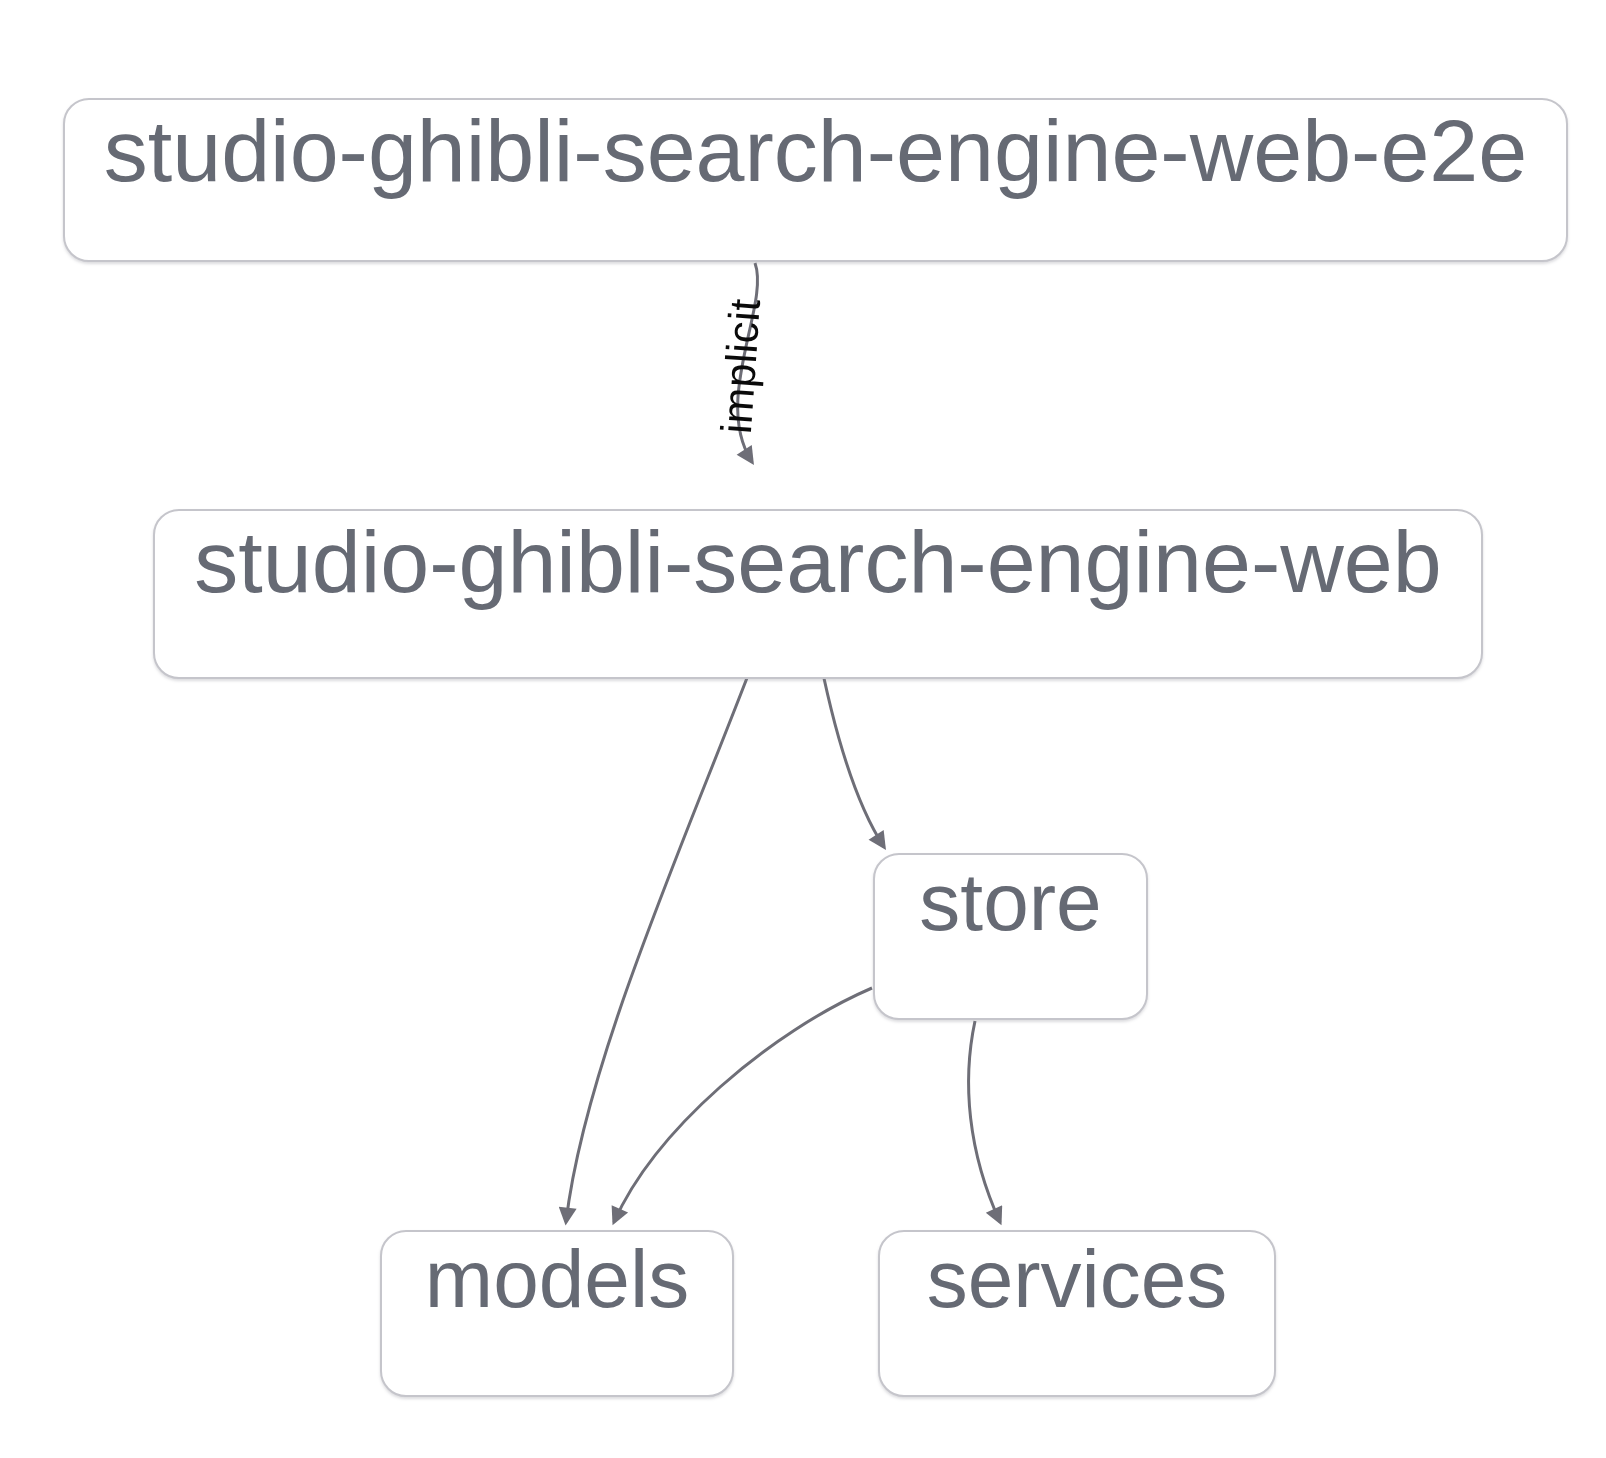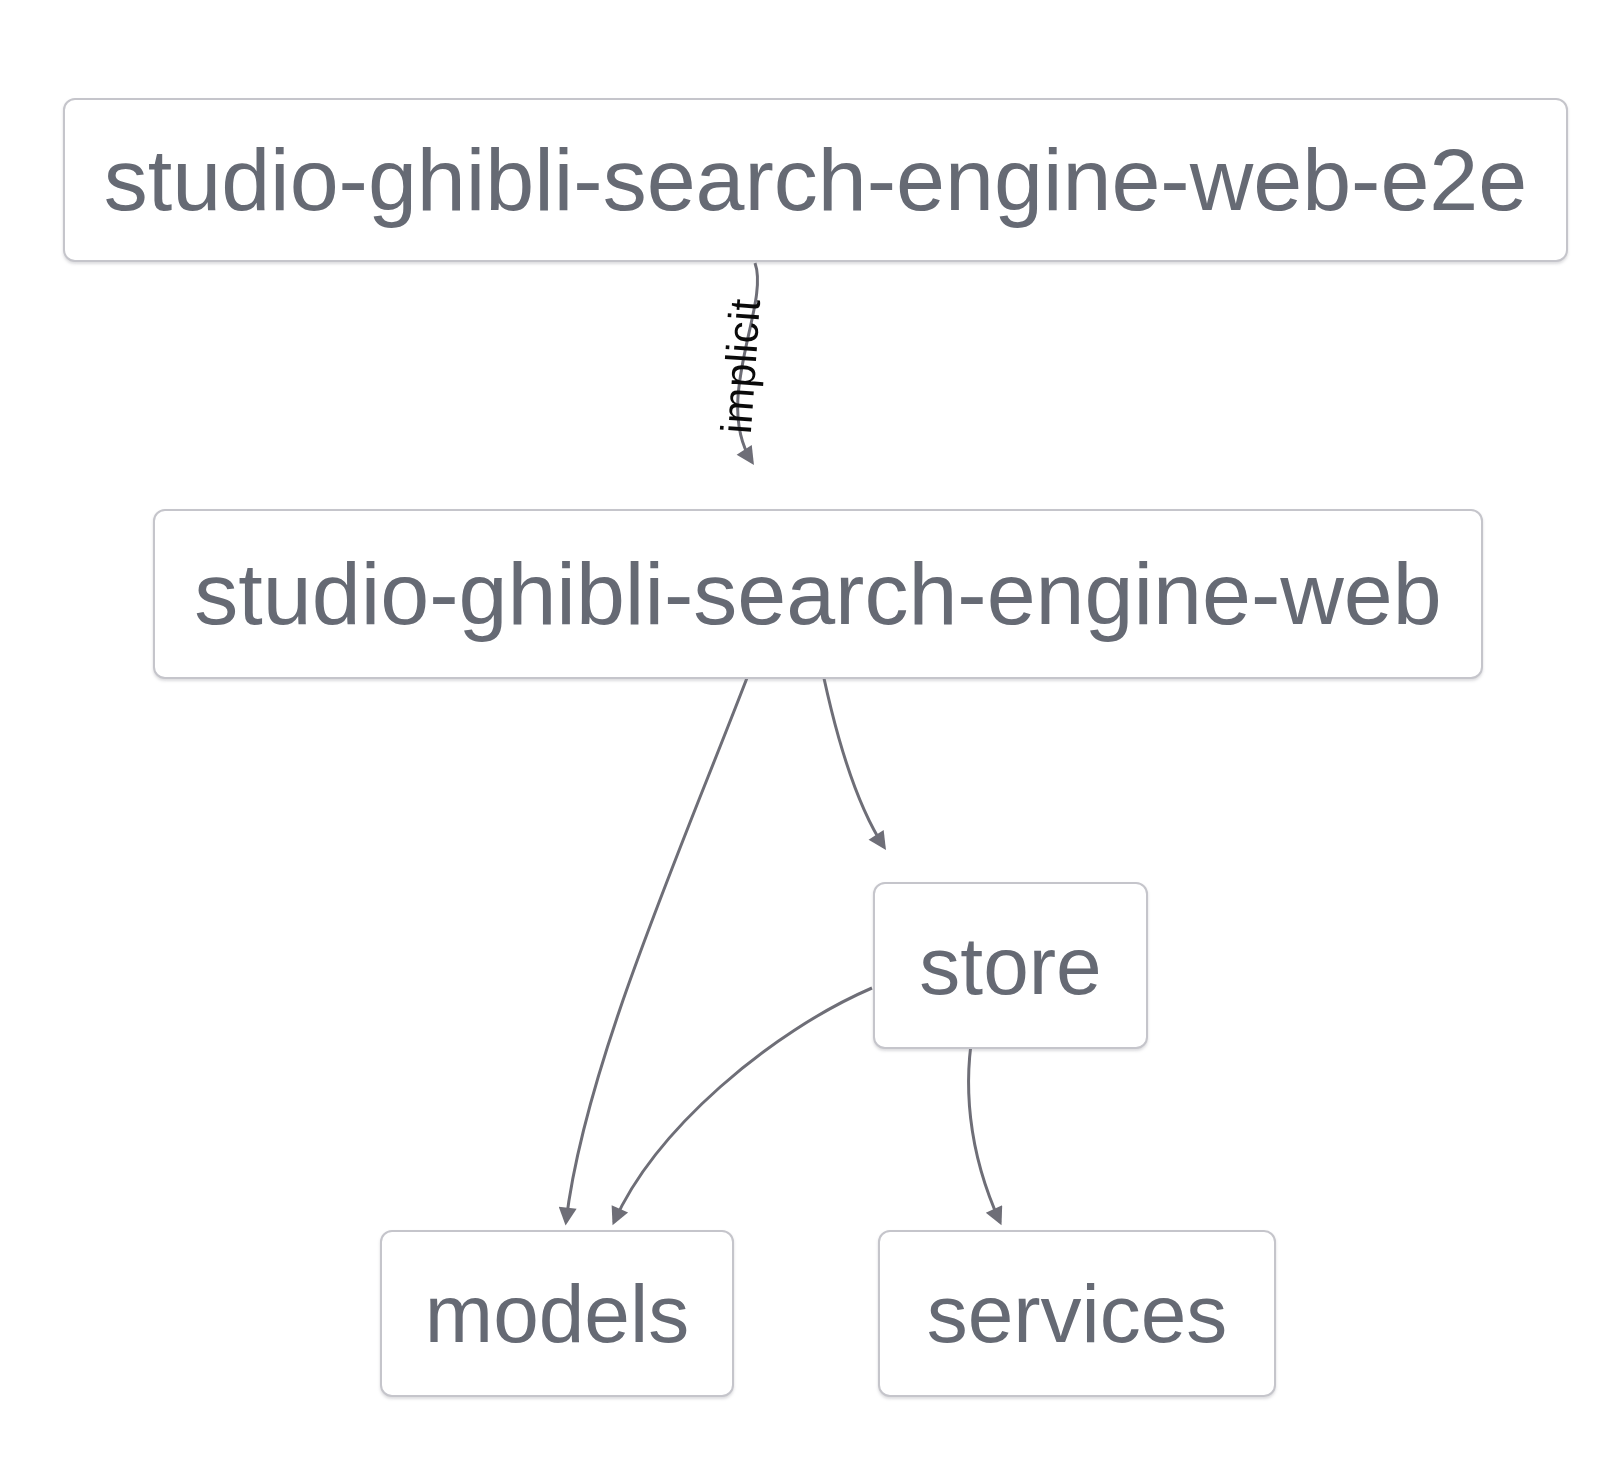--- a/index.html
+++ b/index.html
@@ -30,35 +30,34 @@
     stroke-width: 3px;
   }
   .arrowhead {
     fill: var(--color-edge, #6e6e77);
   }
   .node {
     position: absolute;
     box-sizing: border-box;
     background: var(--color-node-fill, #ffffff);
     border: 2.5px solid var(--color-node-border, #c5c5cb);
-    border-radius: 12px;
+    border-radius: 26px;
     display: flex;
-    align-items: center;
     justify-content: center;
     color: var(--color-node-text, #666a74);
     box-shadow: 0 2px 3px rgba(130, 130, 140, 0.28);
     white-space: nowrap;
     cursor: pointer;
   }
   .node-lg { font-size: 88px; }
   .node-sm { font-size: 82px; }
 
   .node-e2e      { left: 63px;  top: 98px;   width: 1505px; height: 164px; }
   .node-web      { left: 153px; top: 473px;  width: 1330px; height: 170px; margin-top: 36px; }
-  .node-store    { left: 873px; top: 853px;  width: 275px;  height: 167px; margin-top: 29px; }
+  .node-store    { left: 873px; top: 853px;  width: 275px;  height: 167px; }
   .node-models   { left: 380px; top: 1230px; width: 354px;  height: 167px; }
   .node-services { left: 878px; top: 1230px; width: 398px;  height: 167px; }
 
   .edge-label {
     position: absolute;
     left: 741px;
     top: 366px;
     transform: translate(-50%, -50%) rotate(-86deg);
     transform-origin: center center;
     font-size: 43px;

